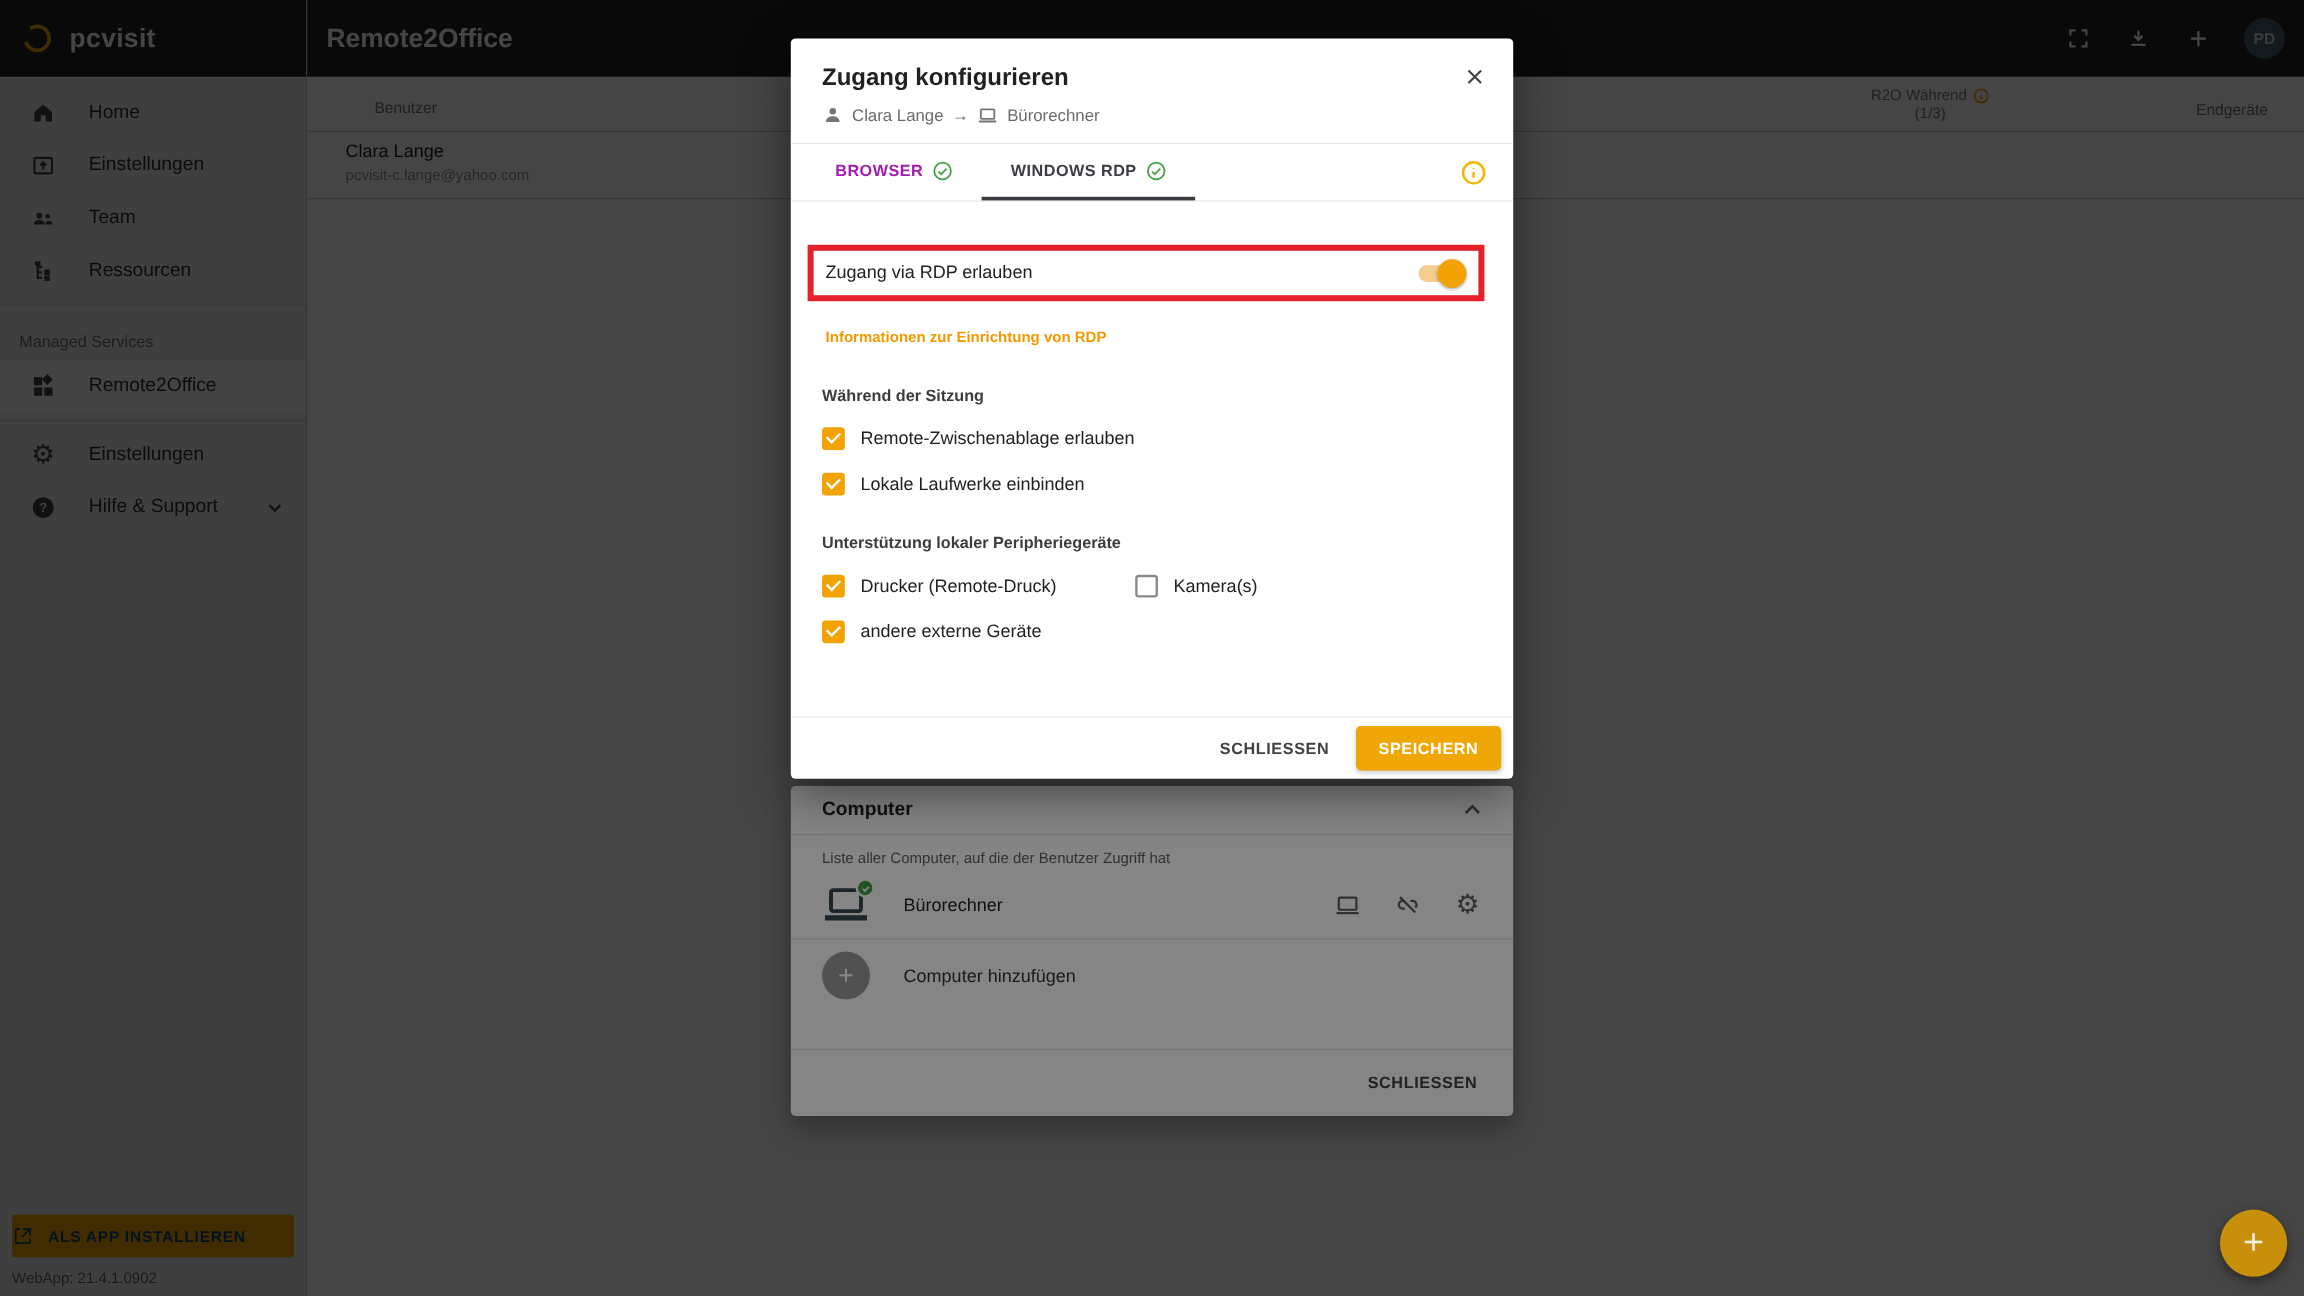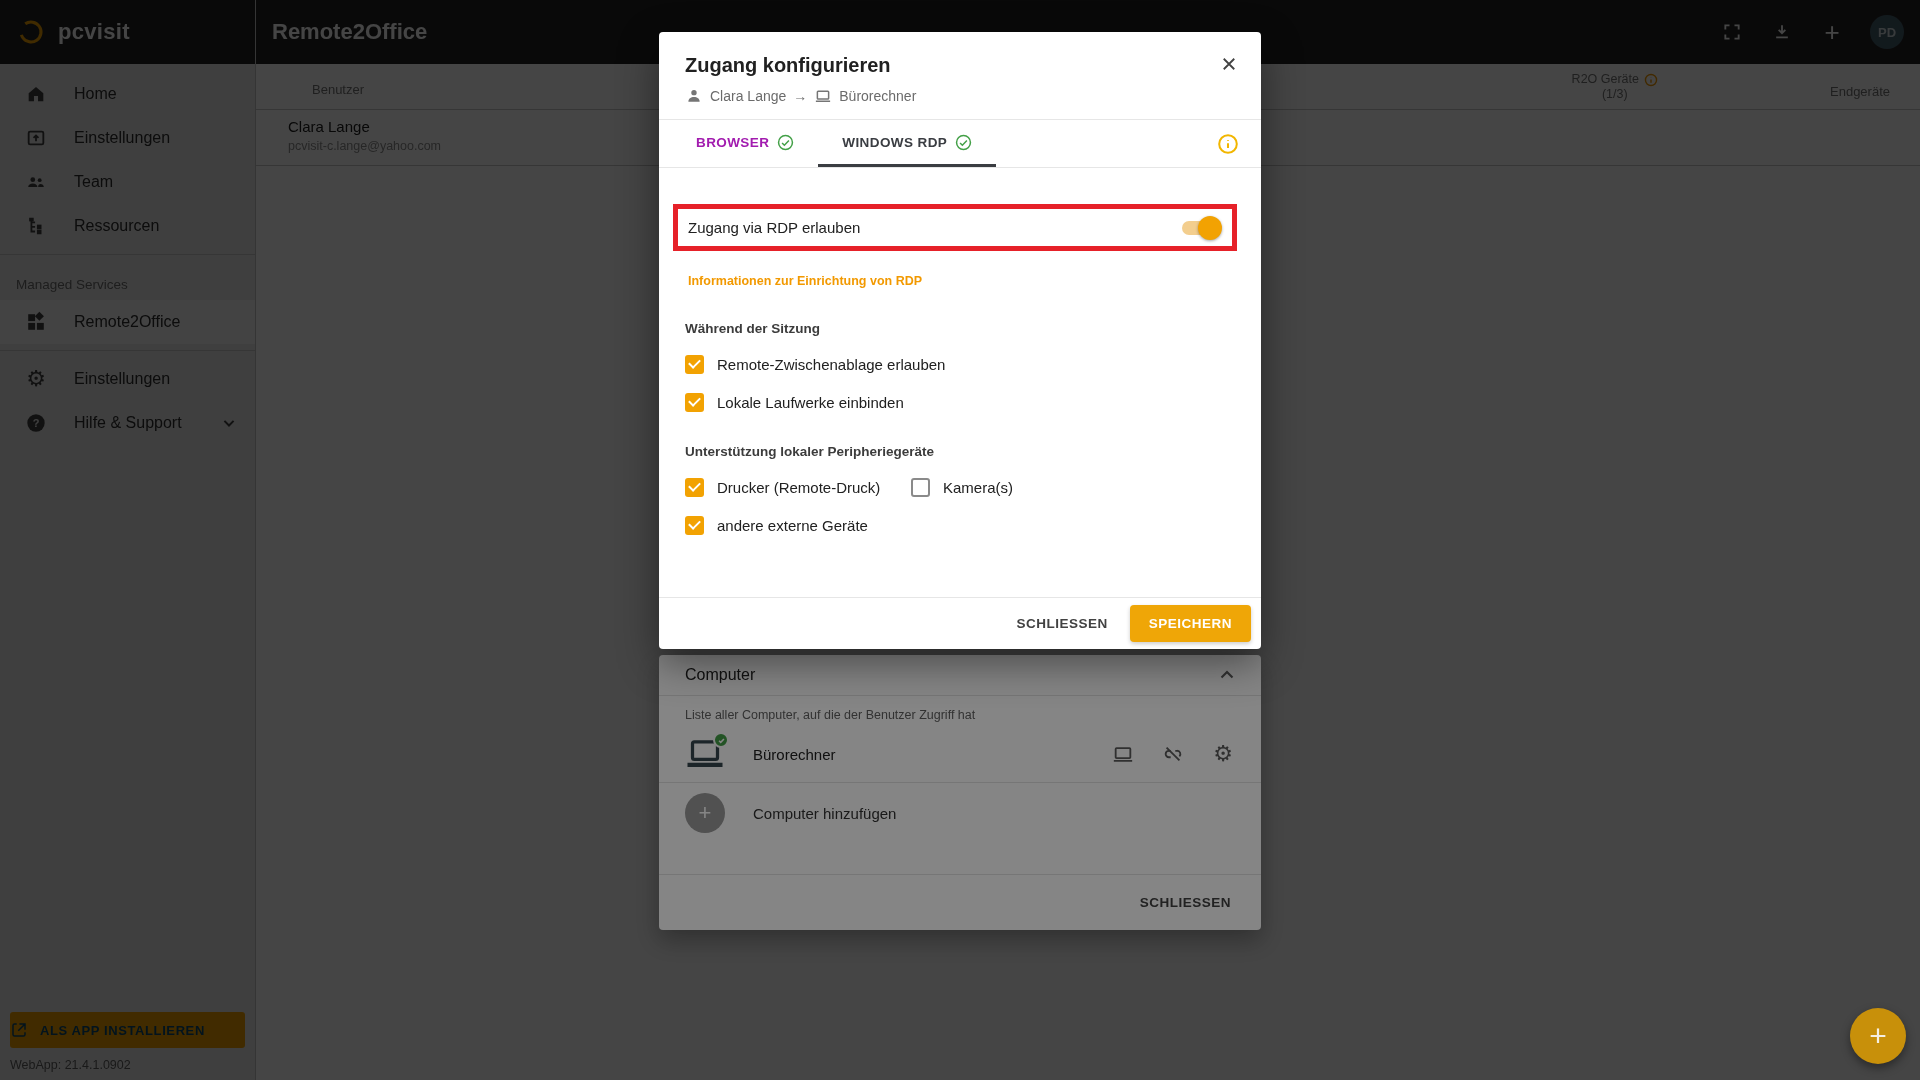--- a/index.html
+++ b/index.html
@@ -51,21 +51,21 @@
   
   .overlay { position:absolute; inset:0; background:rgba(0,0,0,0.48); }
   .overlay-1 { z-index:10; }
   .overlay-2 { z-index:30; }
 
   
   .computer-dialog { position:absolute; left:659px; top:655px; width:602px; height:275px;
     background:#ffffff; border-radius:4px; z-index:20; display:flex; flex-direction:column; overflow:hidden;
     box-shadow:0 10px 24px rgba(0,0,0,.3); }
   .cd-header { display:flex; align-items:center; padding:8px 22px 8px 26px; border-bottom:1px solid #e3e3e3; }
-  .cd-title { font-size:16px; font-weight:normal; color:#212121; }
+  .cd-title { font-size:16px; font-weight:bold; color:#212121; }
   .cd-chevron { margin-left:auto; width:24px; height:24px; color:#616161; cursor:pointer; }
   .cd-subtitle { padding:12px 26px 8px 26px; font-size:12.5px; color:#616161; }
   .cd-row { display:flex; align-items:center; padding:8px 26px 12px 26px; border-bottom:1px solid #e3e3e3; }
   .laptop-badge { position:relative; width:40px; height:32px; color:#37474f; }
   .badge { position:absolute; top:-6px; right:-4px; width:16px; height:16px; border-radius:50%;
     background:var(--green); border:2px solid #fff; display:flex; align-items:center; justify-content:center; }
   .badge svg { width:9px; height:9px; color:#fff; }
   .cd-row-label { margin-left:28px; font-size:15px; color:#212121; }
   .cd-row-actions { margin-left:auto; display:flex; align-items:center; gap:26px; color:#5c5c5c; }
   .cd-action { width:24px; height:24px; display:flex; align-items:center; justify-content:center; cursor:pointer; }
@@ -104,21 +104,21 @@
   .rdp-label { font-size:15px; color:#212121; }
   .toggle { margin-left:auto; position:relative; width:36px; height:14px; border-radius:7px;
     background:var(--toggle-track); cursor:pointer; margin-right:4px; }
   .toggle .knob { position:absolute; top:-5px; left:-4px; width:24px; height:24px; border-radius:50%;
     background:#e0e0e0; box-shadow:0 1px 3px rgba(0,0,0,.35); transition:left .1s; }
   .toggle.on .knob { left:16px; background:var(--accent); }
   .rdp-link { margin-top:23px; padding-left:3px; font-size:12.5px; font-weight:bold; color:var(--amber-link); cursor:pointer; display:inline-block; }
   .sec-label { margin-top:32px; font-size:13.5px; font-weight:bold; color:#3c3c3c; }
   .opt-row { margin-top:19px; display:flex; align-items:center; }
   .opt-grid-row { margin-top:19px; display:flex; align-items:center; }
-  .opt-cell { display:flex; align-items:center; width:226px; }
+  .opt-cell { display:flex; align-items:center; width:261px; }
   .opt-cell.c2 { width:auto; }
   .cb { width:19px; height:19px; border-radius:3px; flex:none; position:relative; cursor:pointer; }
   .cb.checked { background:var(--accent); }
   .cb.checked::after { content:""; position:absolute; left:4px; top:4px; width:9px; height:5px;
     border-left:2.5px solid #fff; border-bottom:2.5px solid #fff; transform:rotate(-45deg); }
   .cb.unchecked { background:#fff; border:2px solid #8a8a8a; }
   .opt-label { margin-left:13px; font-size:15px; color:#212121; }
   .m-footer { border-top:1px solid #e6e6e6; height:52px; display:flex; align-items:center;
     justify-content:flex-end; padding:0 10px; gap:6px; }
   .save-btn { background:var(--accent-deep); border:none; border-radius:4px; color:#ffffff;
@@ -249,21 +249,21 @@
         <span>PD</span>
       </span>
     </div>
   </header>
 
   <main class="content">
     <div class="table-head">
       <span class="th-user">Benutzer</span>
       <div class="th-r2o">
         <div class="th-r2o-row">
-          <span>R2O Geräte</span>
+          <span>R2O Während</span>
           <span class="info-sm">
             <svg viewBox="0 0 24 24" fill="none" stroke="currentColor" stroke-width="2.4">
               <circle cx="12" cy="12" r="9.5"></circle>
                 <path d="M12 7.5 V8.2 M12 11 V16.5"></path>
             </svg>
           </span>
         </div>
         <div>(1/3)</div>
       </div>
       <span class="th-devices">Endgeräte</span>

